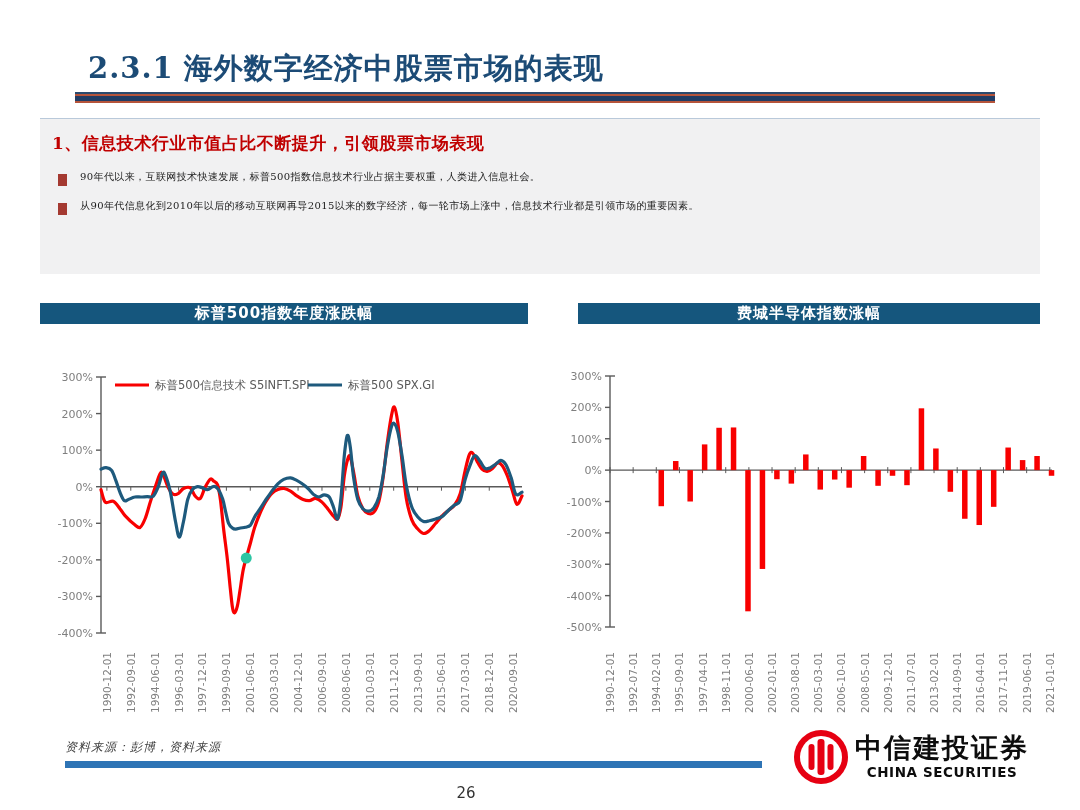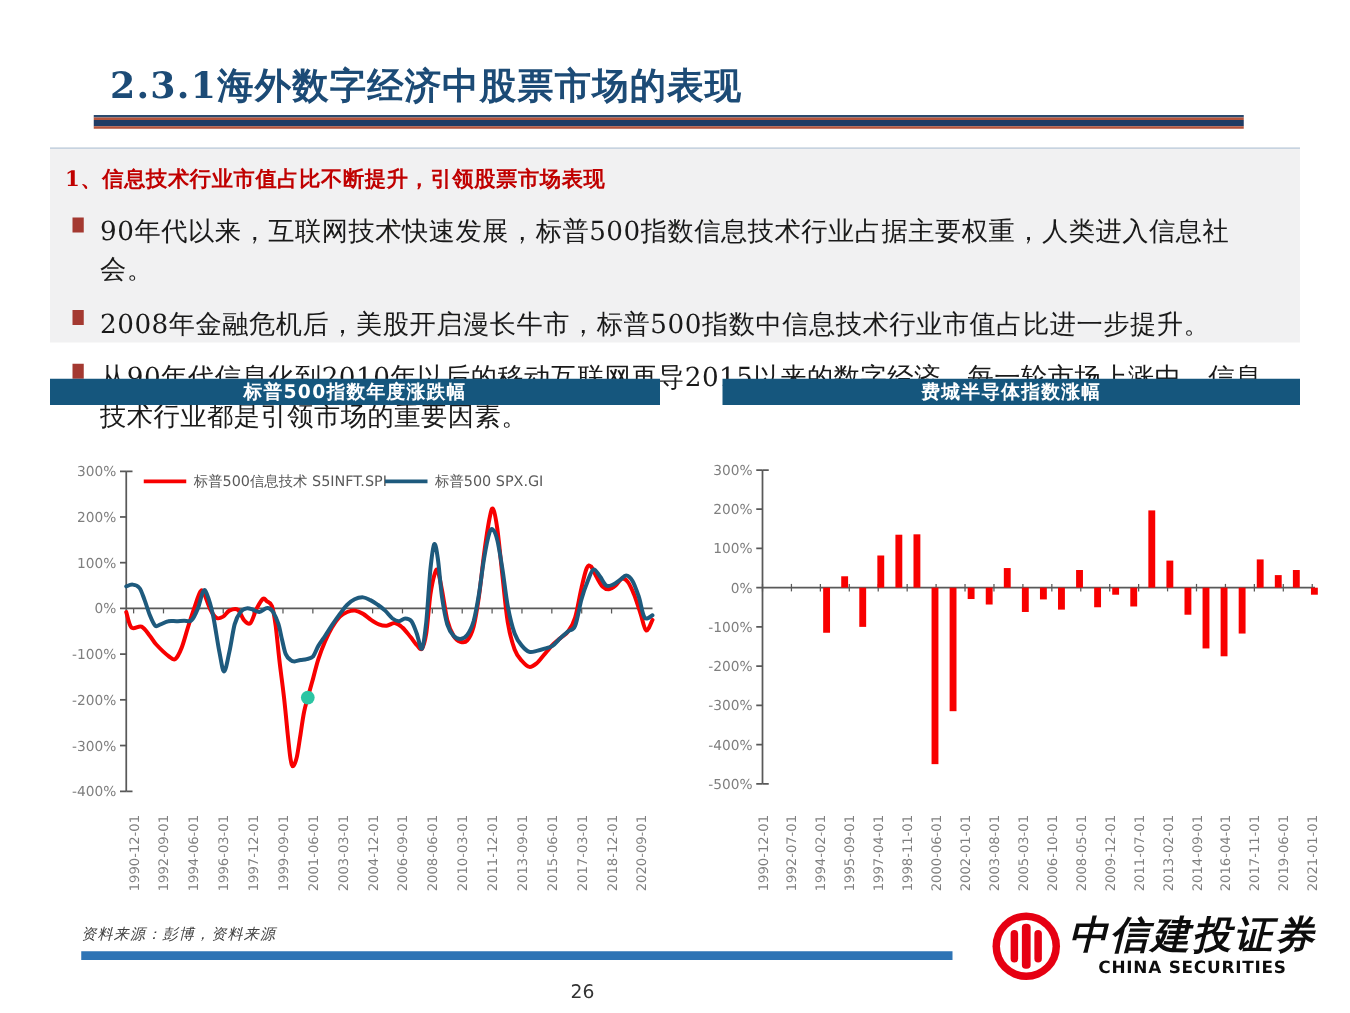--- a/index.html
+++ b/index.html
@@ -7,42 +7,42 @@
     width:1080px;height:810px;position:relative;background:#ffffff;overflow:hidden;
     font-family:"DejaVu Sans","Liberation Sans",sans-serif;
   }
   .abs{position:absolute;}
   
   .slide-title{
     left:88px;top:30px;width:940px;
     font-family:"DejaVu Serif","Liberation Serif",serif;
     font-size:29px;font-weight:600;color:#1C4B76;letter-spacing:1px;
   }
-  .slide-title .num{}
+  .slide-title .num{margin-right:10px;}
   .title-rule{left:75px;top:92px;width:920px;height:11px;}
   .title-rule .l1{height:2px;background:#2A4A6E;}
   .title-rule .l2{height:2px;background:#B5543B;}
   .title-rule .l3{height:5px;background:#203C64;}
   .title-rule .l4{height:2px;background:#B5543B;}
   
   .info-box{
     left:40px;top:118px;width:1000px;height:156px;box-sizing:border-box;
     background:#F1F1F2;border-top:1px solid #B9C9DA;
     padding:13px 16px 8px 12px;
     font-family:"DejaVu Serif","Liberation Serif",serif;
   }
   .info-heading{
     color:#C00000;font-size:17px;font-weight:bold;letter-spacing:0.5px;margin-bottom:15px;
   }
   .bullet{display:flex;align-items:flex-start;margin-bottom:13px;}
   .bullet .sq{
     flex:0 0 auto;width:9px;height:12px;background:#A43931;margin:4px 13px 0 6px;
   }
   .bullet .txt{
-    font-size:21px;color:#1A1A1A;line-height:1.45;letter-spacing:0.4px;
+    font-size:10px;color:#1A1A1A;line-height:1.45;letter-spacing:0.4px;
   }
   
   .chart-header{
     top:303px;height:21px;background:#15567D;color:#ffffff;
     display:flex;align-items:center;justify-content:center;
     font-size:15px;font-weight:bold;letter-spacing:1px;
   }
   #hdr-left{left:40px;width:488px;}
   #hdr-right{left:578px;width:462px;}
   
@@ -51,21 +51,21 @@
   
   .source-note{
     left:65px;top:739px;font-family:"DejaVu Serif","Liberation Serif",serif;
     font-style:italic;font-size:12px;color:#3F3F3F;letter-spacing:1px;
   }
   .footer-rule{left:65px;top:761px;width:697px;height:7px;background:#2E74B5;}
   .logo{left:793px;top:729px;display:flex;align-items:center;}
   .logo-text{margin-left:6px;color:#0D0D0D;}
   .logo-cn{
     font-family:"DejaVu Serif","Liberation Serif",serif;
-    font-size:31px;font-weight:bold;letter-spacing:2px;line-height:1.05;font-style:italic;
+    font-size:27px;font-weight:bold;letter-spacing:2px;line-height:1.05;
   }
   .logo-en{
     font-size:13.5px;font-weight:bold;letter-spacing:0.6px;margin-top:1px;text-align:center;
   }
   .page-num{
     left:0;top:784px;width:932px;text-align:center;
     font-size:15px;color:#333333;
   }
 </style>
 </head>
@@ -80,24 +80,20 @@
   <div class="l2"></div>
   <div class="l3"></div>
   <div class="l4"></div>
 </div>
 
 <div class="abs info-box">
   <div class="info-heading">1、信息技术行业市值占比不断提升，引领股票市场表现</div>
   <div class="bullet">
     <span class="sq"></span>
     <span class="txt">90年代以来，互联网技术快速发展，标普500指数信息技术行业占据主要权重，人类进入信息社会。</span>
-  </div>
-  <div class="bullet">
-    <span class="sq"></span>
-    <span class="txt">2008年金融危机后，美股开启漫长牛市，标普500指数中信息技术行业市值占比进一步提升。</span>
   </div>
   <div class="bullet">
     <span class="sq"></span>
     <span class="txt">从90年代信息化到2010年以后的移动互联网再导2015以来的数字经济，每一轮市场上涨中，信息技术行业都是引领市场的重要因素。</span>
   </div>
 </div>
 
 <div id="hdr-left" class="abs chart-header">标普500指数年度涨跌幅</div>
 <div id="hdr-right" class="abs chart-header">费城半导体指数涨幅</div>
 

